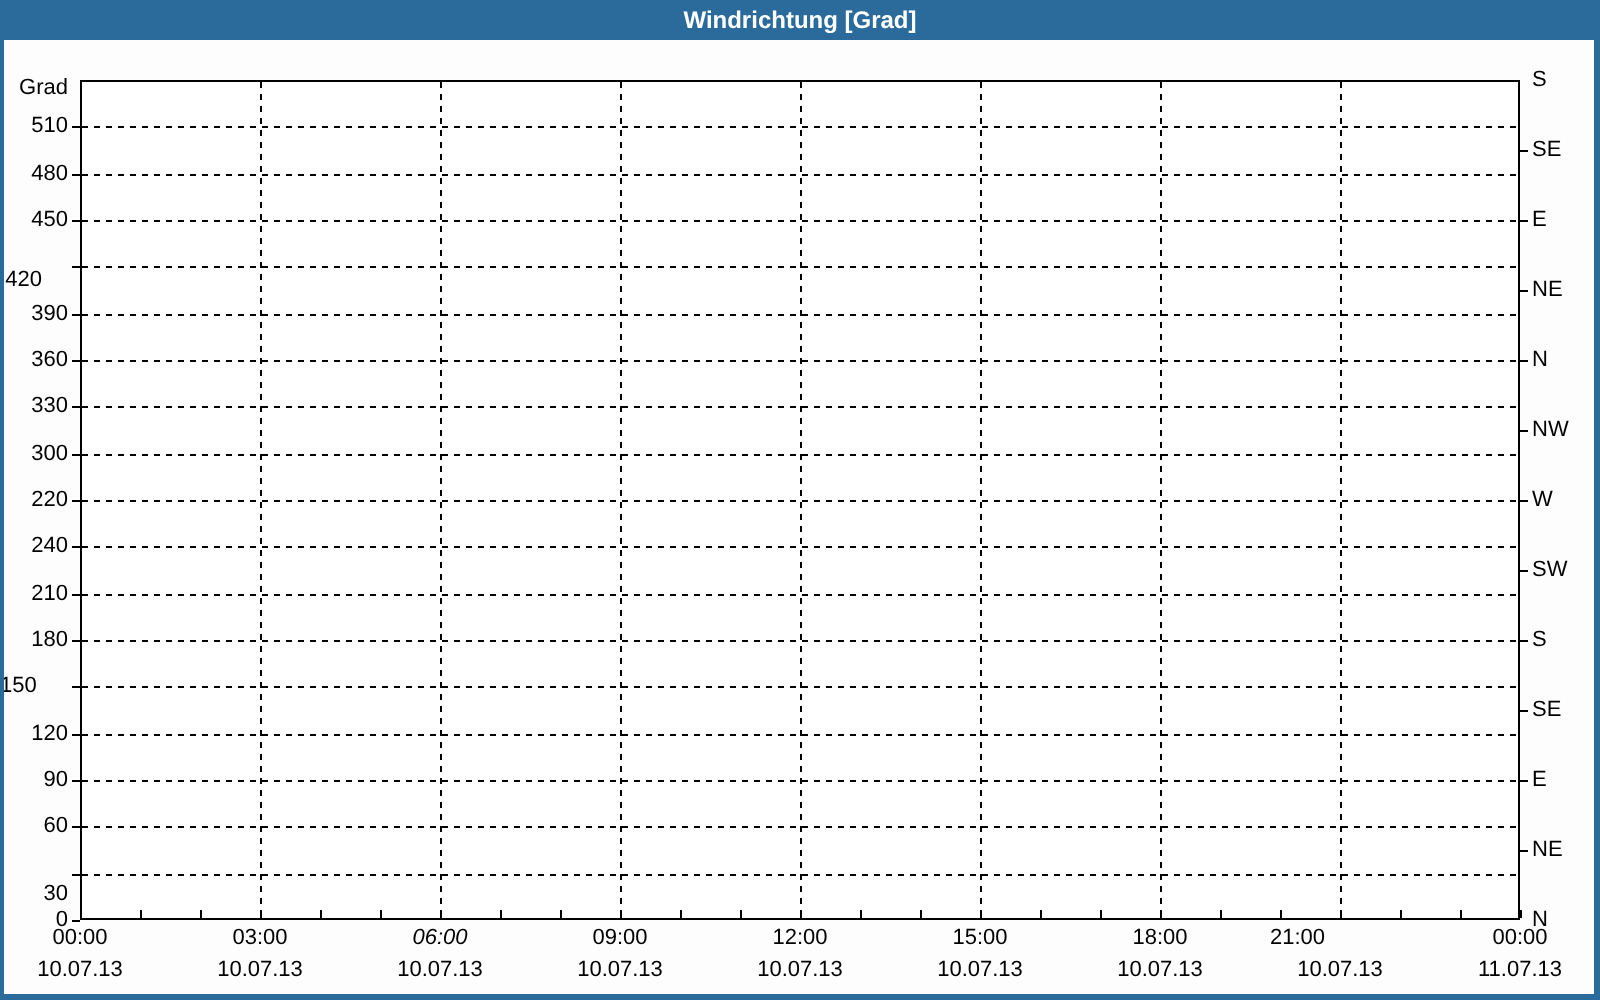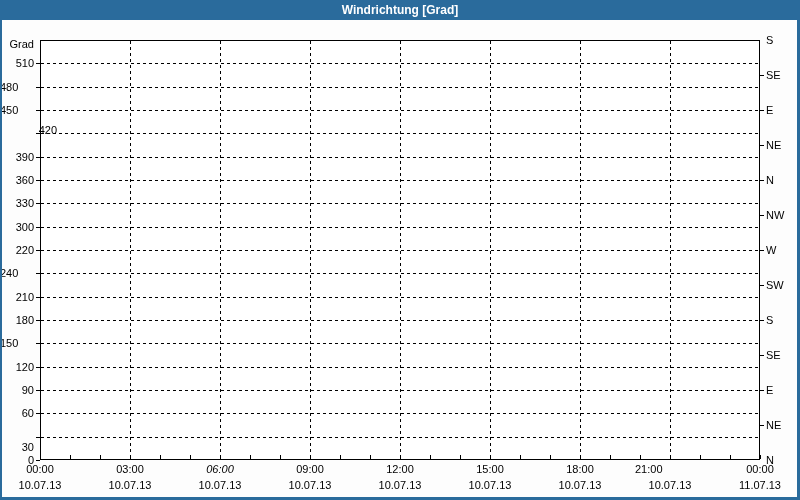--- a/index.html
+++ b/index.html
@@ -64,37 +64,37 @@
       <div class="abs vgrid" style="left: 220px; top: 41px; height: 418px;"></div>
       <div class="abs vgrid" style="left: 310px; top: 41px; height: 418px;"></div>
       <div class="abs vgrid" style="left: 400px; top: 41px; height: 418px;"></div>
       <div class="abs vgrid" style="left: 490px; top: 41px; height: 418px;"></div>
       <div class="abs vgrid" style="left: 580px; top: 41px; height: 418px;"></div>
       <div class="abs vgrid" style="left: 670px; top: 41px; height: 418px;"></div>
       <div class="abs lbl" style="left: 0px; width: 34px; top: 38px; text-align: right;">Grad</div>
       <div class="abs tick" style="left: 36px; top: 63px; width: 4px; height: 1px;"></div>
       <div class="abs lbl" style="left: 0px; width: 34px; top: 57px; text-align: right;">510</div>
       <div class="abs tick" style="left: 36px; top: 87px; width: 4px; height: 1px;"></div>
-      <div class="abs lbl" style="left: 0px; width: 34px; top: 81px; ">480</div>
+      <div class="abs lbl" style="left: 0px; width: 34px; top: 81px; text-align: right;">480</div>
       <div class="abs tick" style="left: 36px; top: 110px; width: 4px; height: 1px;"></div>
-      <div class="abs lbl" style="left: 0px; width: 34px; top: 104px; ">450</div>
+      <div class="abs lbl" style="left: 0px; width: 34px; top: 104px; text-align: right;">450</div>
       <div class="abs tick" style="left: 36px; top: 133px; width: 4px; height: 1px;"></div>
-      <div class="abs lbl" style="left: 0px; width: 57px; top: 124px; text-align: right;">420</div>
+      <div class="abs lbl" style="left: 0px; width: 21px; top: 134px; text-align: right;">420</div>
       <div class="abs tick" style="left: 36px; top: 157px; width: 4px; height: 1px;"></div>
       <div class="abs lbl" style="left: 0px; width: 34px; top: 151px; text-align: right;">390</div>
       <div class="abs tick" style="left: 36px; top: 180px; width: 4px; height: 1px;"></div>
       <div class="abs lbl" style="left: 0px; width: 34px; top: 174px; text-align: right;">360</div>
       <div class="abs tick" style="left: 36px; top: 203px; width: 4px; height: 1px;"></div>
       <div class="abs lbl" style="left: 0px; width: 34px; top: 197px; text-align: right;">330</div>
       <div class="abs tick" style="left: 36px; top: 227px; width: 4px; height: 1px;"></div>
       <div class="abs lbl" style="left: 0px; width: 34px; top: 221px; text-align: right;">300</div>
       <div class="abs tick" style="left: 36px; top: 250px; width: 4px; height: 1px;"></div>
       <div class="abs lbl" style="left: 0px; width: 34px; top: 244px; text-align: right;">220</div>
       <div class="abs tick" style="left: 36px; top: 273px; width: 4px; height: 1px;"></div>
-      <div class="abs lbl" style="left: 0px; width: 14px; top: 267px; text-align: right;">240</div>
+      <div class="abs lbl" style="left: 0px; width: 34px; top: 267px; text-align: right;">240</div>
       <div class="abs tick" style="left: 36px; top: 297px; width: 4px; height: 1px;"></div>
       <div class="abs lbl" style="left: 0px; width: 34px; top: 291px; text-align: right;">210</div>
       <div class="abs tick" style="left: 36px; top: 320px; width: 4px; height: 1px;"></div>
       <div class="abs lbl" style="left: 0px; width: 34px; top: 314px; text-align: right;">180</div>
       <div class="abs tick" style="left: 36px; top: 343px; width: 4px; height: 1px;"></div>
       <div class="abs lbl" style="left: 0px; width: 34px; top: 337px; text-align: left;">150</div>
       <div class="abs tick" style="left: 36px; top: 367px; width: 4px; height: 1px;"></div>
       <div class="abs lbl" style="left: 0px; width: 34px; top: 361px; text-align: right;">120</div>
       <div class="abs tick" style="left: 36px; top: 390px; width: 4px; height: 1px;"></div>
       <div class="abs lbl" style="left: 0px; width: 34px; top: 384px; text-align: right;">90</div>

